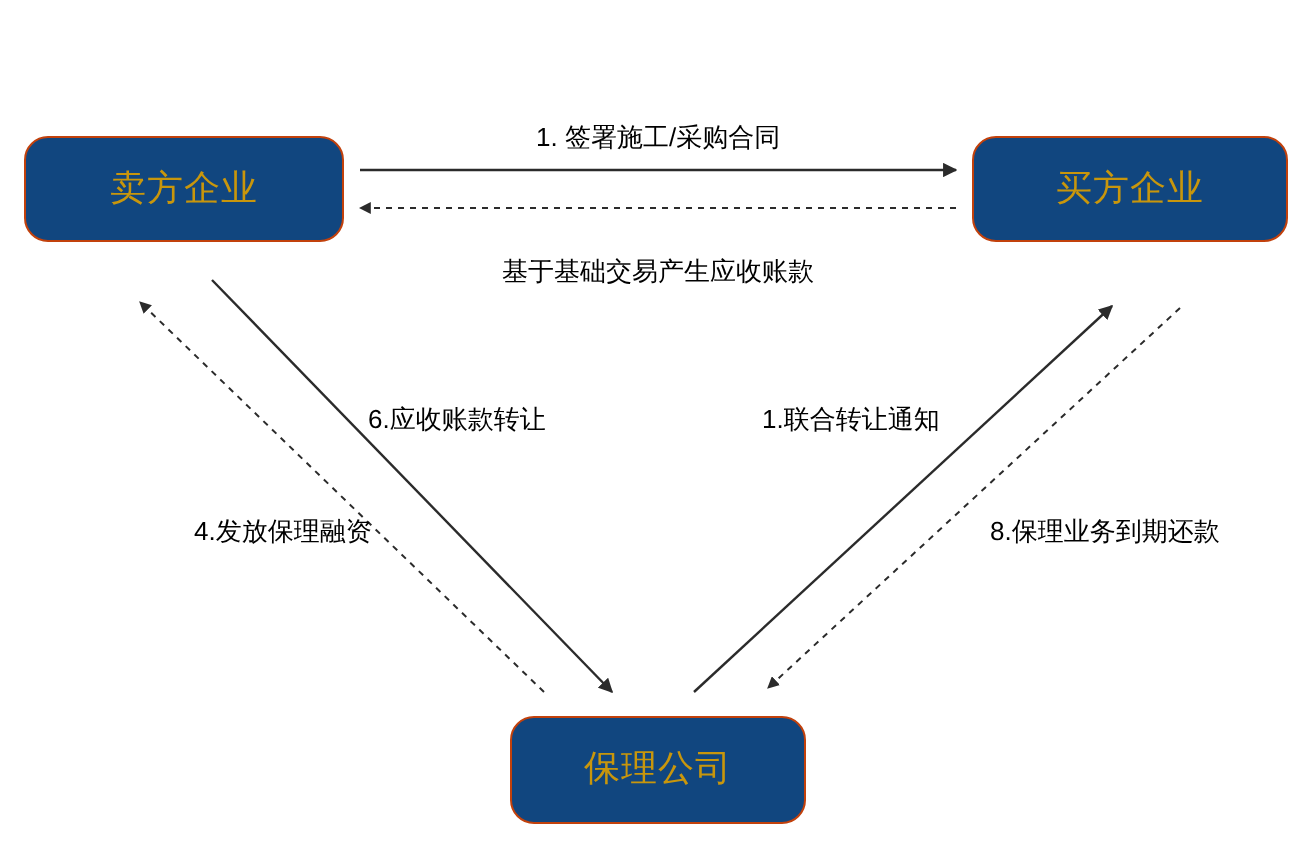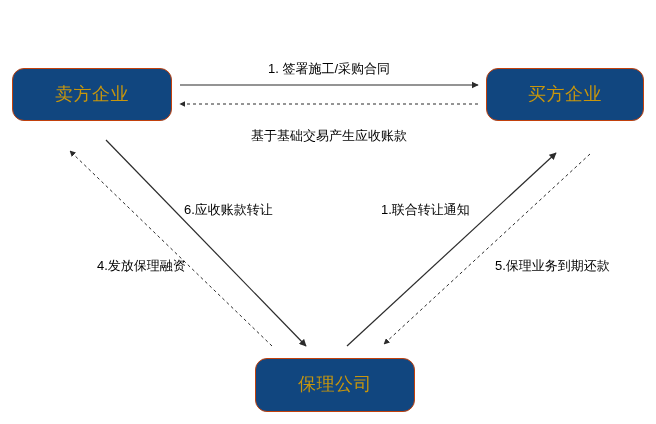--- a/index.html
+++ b/index.html
@@ -28,21 +28,21 @@
     justify-content: center;
     line-height: 1.22;
     font-size: 18px;
     letter-spacing: 0.5px;
     text-align: center;
     user-select: none;
   }
   .node .ln { display: block; white-space: nowrap; }
   #node-seller { left: 12px;  top: 68px;  width: 160px; height: 53px; }
   #node-buyer  { left: 486px; top: 68px;  width: 158px; height: 53px; justify-content: center; }
-  #node-factor { left: 255px; top: 358px; width: 160px; height: 54px; }
+  #node-factor { left: 255px; top: 358px; width: 148px; height: 54px; }
 
   #edge-layer {
     position: absolute;
     left: 0; top: 0;
     width: 656px; height: 424px;
     pointer-events: none;
   }
   .edge-label {
     position: absolute;
     font-size: 13px;
@@ -92,15 +92,15 @@
 
   <div class="node" id="node-factor">
     <span class="ln">保理公司</span>
   </div>
 
   <div class="edge-label" id="lbl-1">1. 签署施工/采购合同</div>
   <div class="edge-label" id="lbl-1b">基于基础交易产生应收账款</div>
   <div class="edge-label" id="lbl-2">6.应收账款转让</div>
   <div class="edge-label" id="lbl-3">1.联合转让通知</div>
   <div class="edge-label" id="lbl-4">4.发放保理融资</div>
-  <div class="edge-label" id="lbl-5">5.保理业务到期还款</div>
+  <div class="edge-label" id="lbl-5">8.保理业务到期还款</div>
 
 </div>
 
 </body></html>

